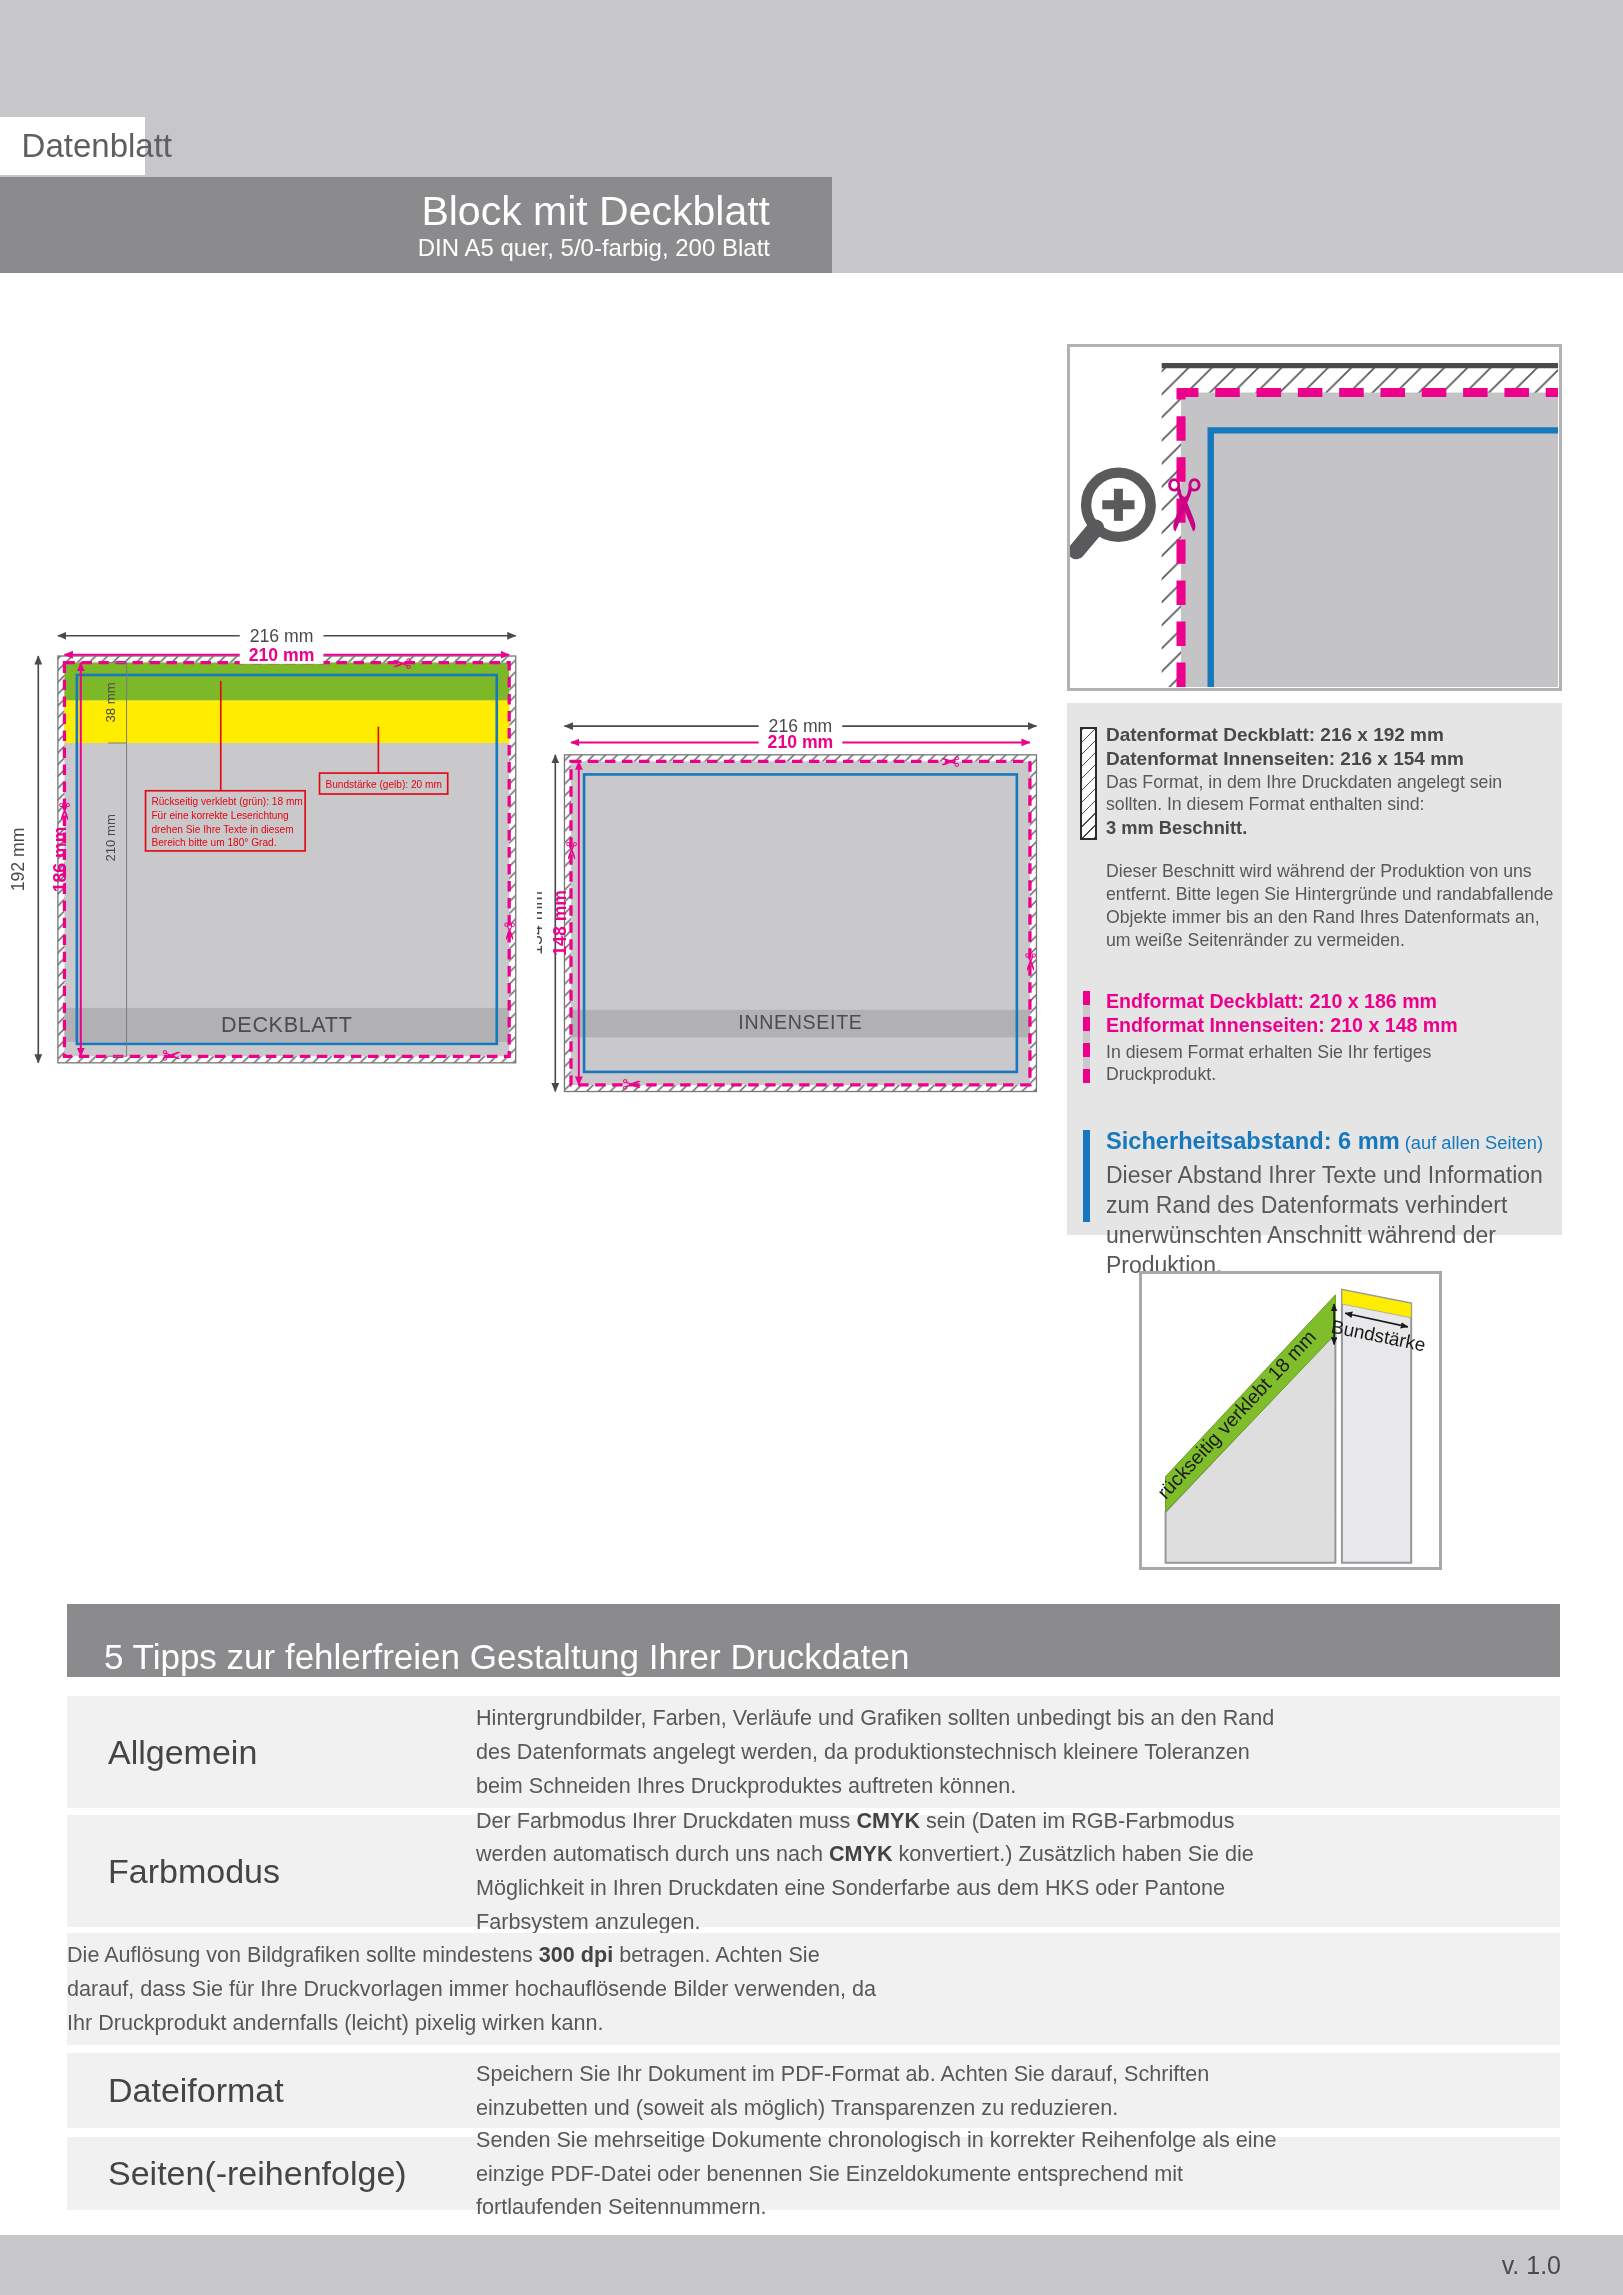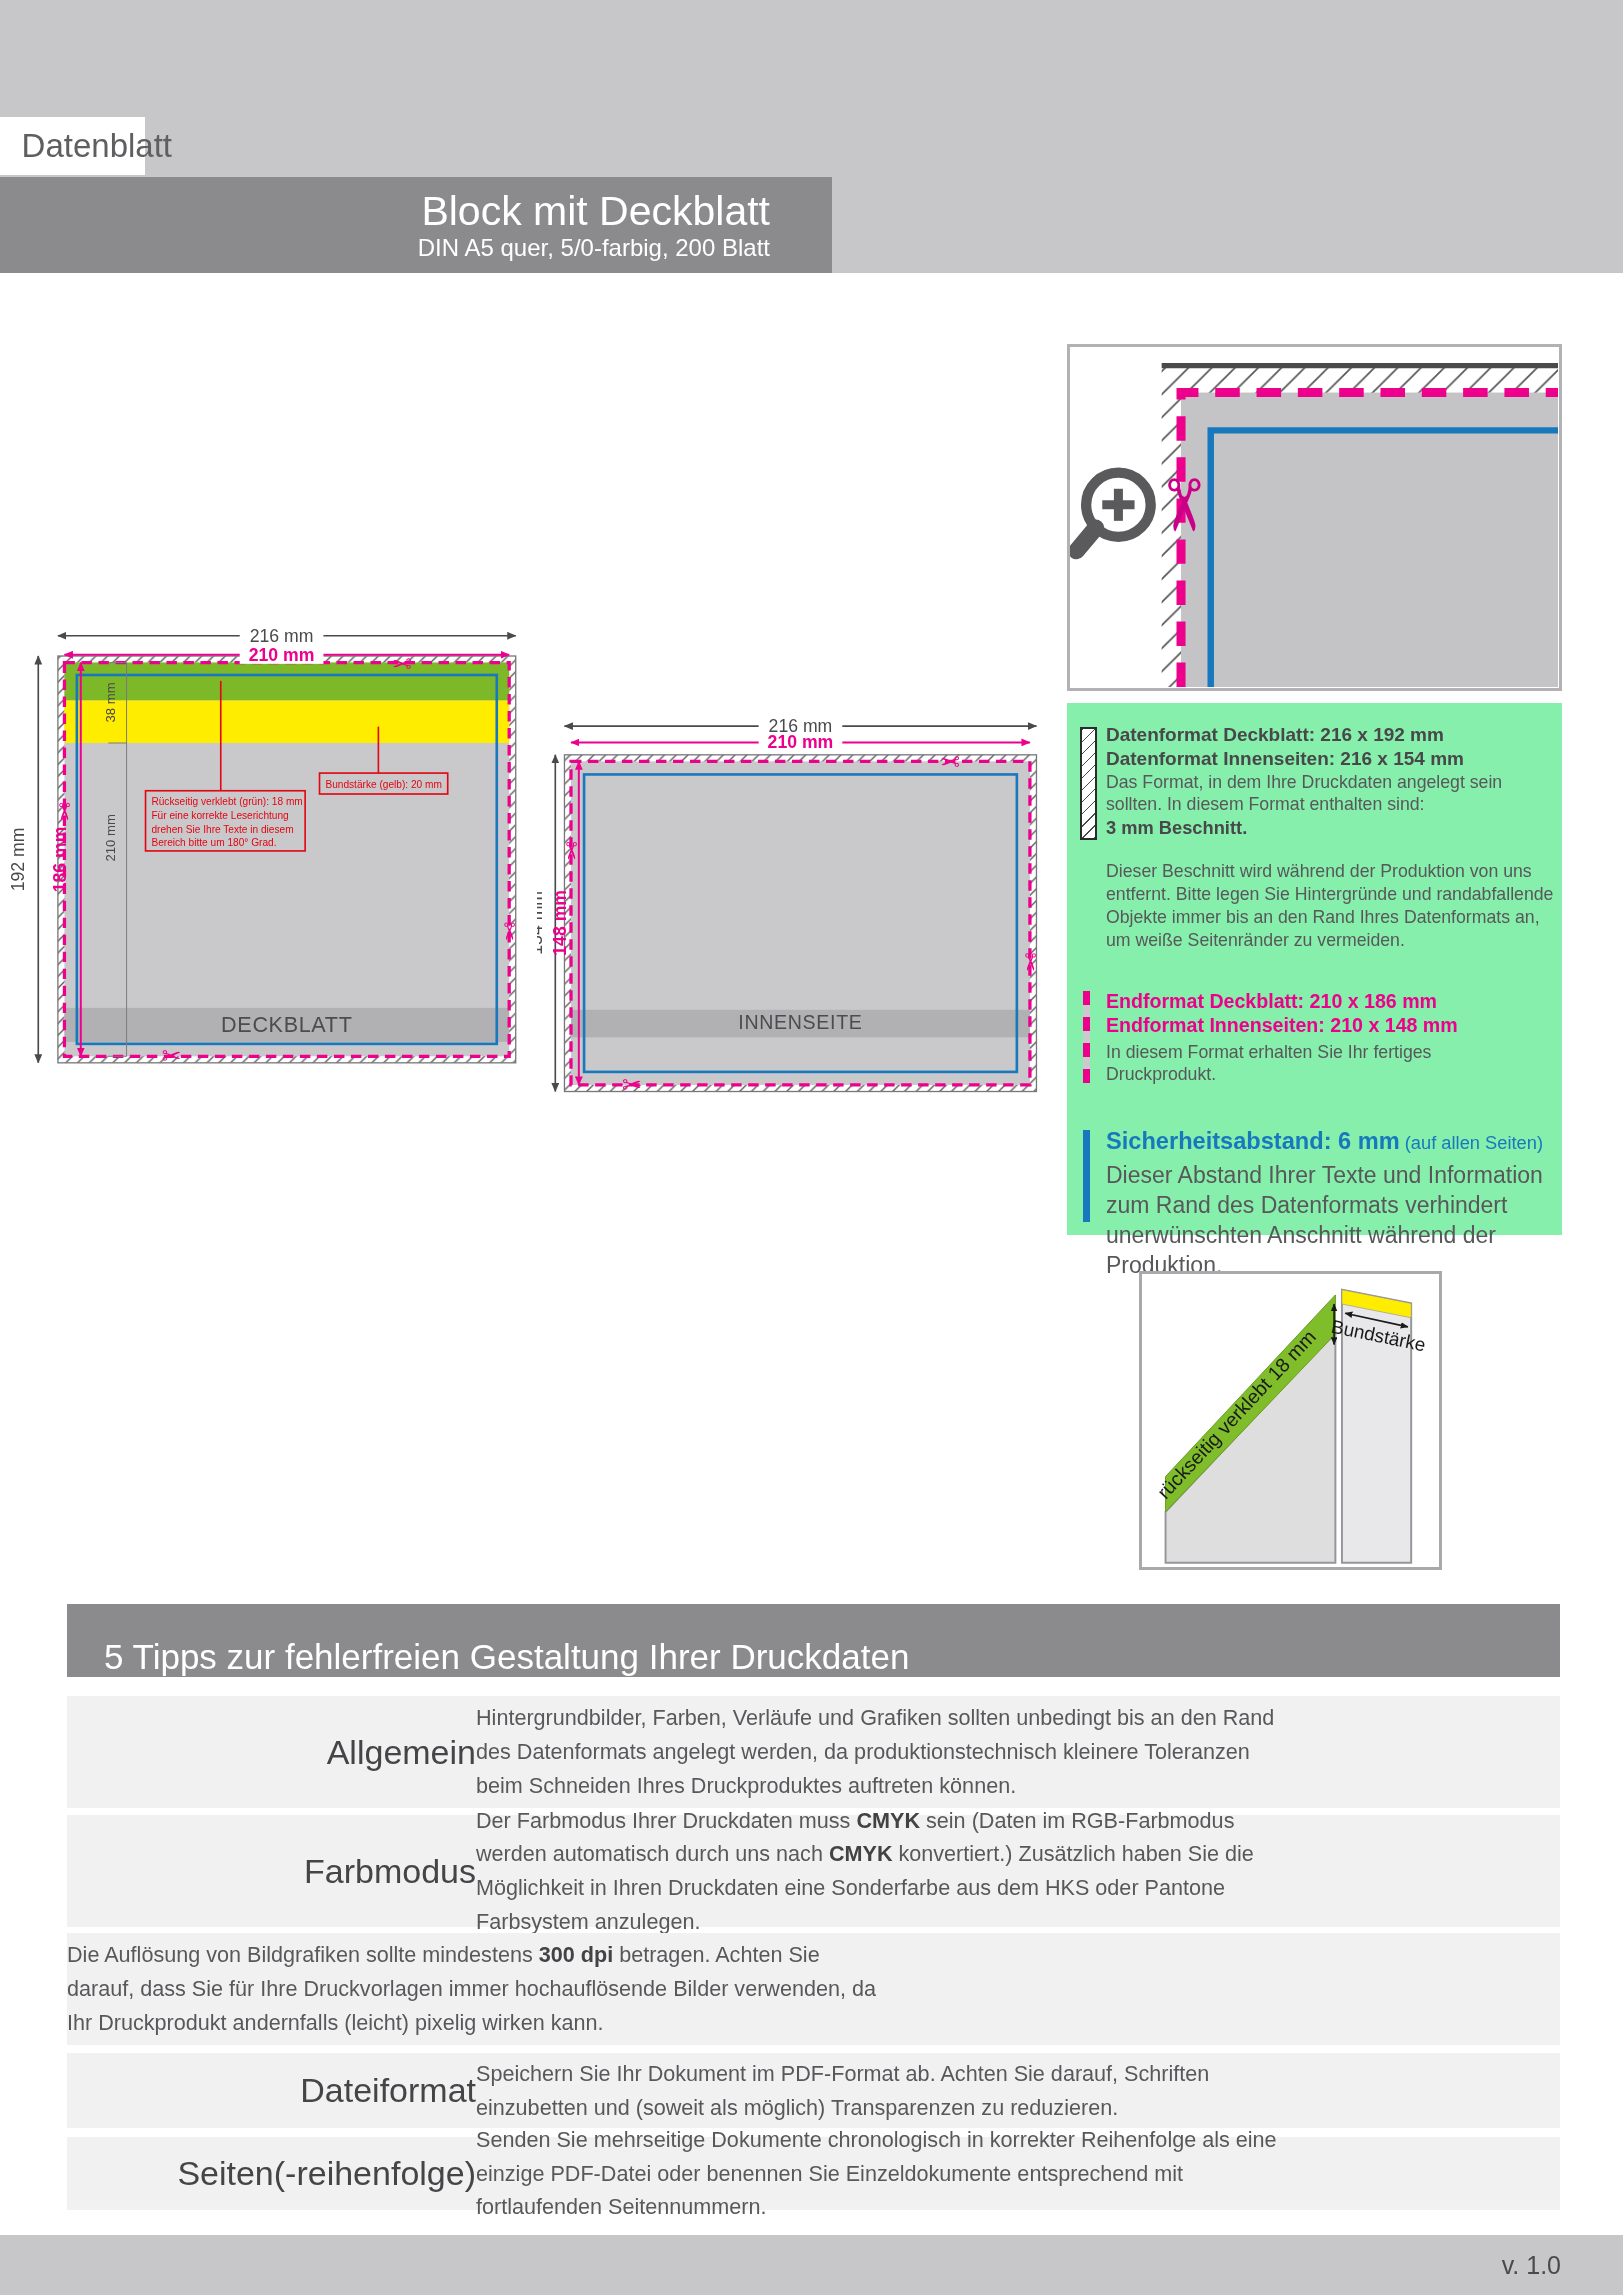--- a/index.html
+++ b/index.html
@@ -9,21 +9,21 @@
   
   #topband{left:0;top:0;width:1623px;height:273px;background:#c7c6c8;}
   #dbbox{left:0;top:117px;width:145px;height:58px;background:#fff;display:flex;align-items:center;}
   #dbbox span{font-size:33px;color:#5f5e61;padding-left:21.6px;}
   #banner{left:0;top:177px;width:832px;height:96px;background:#8b8a8c;display:flex;flex-direction:column;
           justify-content:center;align-items:flex-end;padding-right:62px;box-sizing:border-box;color:#fff;}
   #banner .t1{font-size:41px;line-height:1.1;}
   #banner .t2{font-size:24px;line-height:1.15;text-align:right;}
   
   #detailbox{left:1067px;top:344px;width:495px;height:347px;background:#fff;border:3.3px solid #b2b1b3;box-sizing:border-box;}
-  #infopanel{left:1067px;top:703px;width:495px;height:532px;background:#86efac;}
+  #infopanel{left:1067px;top:703px;width:495px;height:532px;background:#e5e5e5;}
   #infopanel .swatch{position:absolute;left:13px;top:23.6px;width:17px;height:113px;border:2px solid #2b2a2c;box-sizing:border-box;
       background:repeating-linear-gradient(135deg,#4a494b 0 1.3px,#fff 1.3px 8.5px);}
   #infopanel .h1{position:absolute;left:39px;top:19.6px;width:445px;font-size:19px;font-weight:bold;color:#48474a;line-height:1.24;}
   #infopanel .h2{position:absolute;left:39px;top:44px;width:445px;font-size:19px;font-weight:bold;color:#48474a;line-height:1.24;}
   #infopanel .b1{position:absolute;left:39px;top:68px;width:432px;font-size:17.7px;color:#58575a;line-height:1.26;}
   #infopanel .bold1{position:absolute;left:39px;top:114px;font-size:18.3px;font-weight:bold;color:#48474a;}
   #infopanel .b2{position:absolute;left:39px;top:157px;width:450px;font-size:17.7px;color:#58575a;line-height:1.3;}
   #infopanel .dashicon{position:absolute;left:16.4px;top:288px;width:6.5px;height:92px;
       background:repeating-linear-gradient(180deg,#ec008c 0 14.4px,#cac9cb 14.4px 26px);}
   #infopanel .e1{position:absolute;left:39px;top:287px;font-size:19.6px;font-weight:bold;color:#ec008c;}
@@ -31,21 +31,21 @@
   #infopanel .e3{position:absolute;left:39px;top:338px;width:406px;font-size:17.7px;color:#58575a;line-height:1.26;}
   #infopanel .blueicon{position:absolute;left:16.4px;top:427px;width:6.5px;height:92px;background:#1878be;}
   #infopanel .s1{position:absolute;left:39px;top:425px;width:452px;font-size:23.6px;font-weight:bold;color:#1878be;}
   #infopanel .s1 .sfx{font-size:18.3px;font-weight:normal;}
   #infopanel .s2{position:absolute;left:39px;top:458px;width:450px;font-size:23px;color:#58575a;line-height:1.3;}
   #blockbox{left:1139px;top:1271px;width:303px;height:299px;background:#fff;border:3.3px solid #a9a8aa;box-sizing:border-box;}
   
   #tipbanner{left:67px;top:1604px;width:1493px;height:73px;background:#8b8a8c;display:flex;align-items:flex-end;}
   #tipbanner span{color:#fff;font-size:35px;padding-left:37px;}
   .tip-row{left:67px;width:1493px;background:#f2f1f2;display:flex;align-items:center;}
-  .tip-label{flex:0 0 409px;padding-left:41px;box-sizing:border-box;font-size:34px;color:#454447;text-align:right;}
+  .tip-label{flex:0 0 409px;padding-left:41px;box-sizing:border-box;font-size:34px;color:#454447;}
   .tip-text{width:818px;font-size:21.6px;line-height:1.56;color:#58575a;}
   .tip-text b{color:#434245;}
   #row1{top:1696px;height:112px;}
   #row2{top:1815px;height:112px;}
   #row3{top:1933px;height:112px;}
   #row4{top:2053px;height:75px;}
   #row5{top:2137px;height:73px;}
   #footer{left:0;top:2235px;width:1623px;height:61px;background:#c7c6c8;display:flex;align-items:center;justify-content:flex-end;}
   #footer span{font-size:25px;color:#4a494b;padding-right:62px;}
   svg{display:block;}

